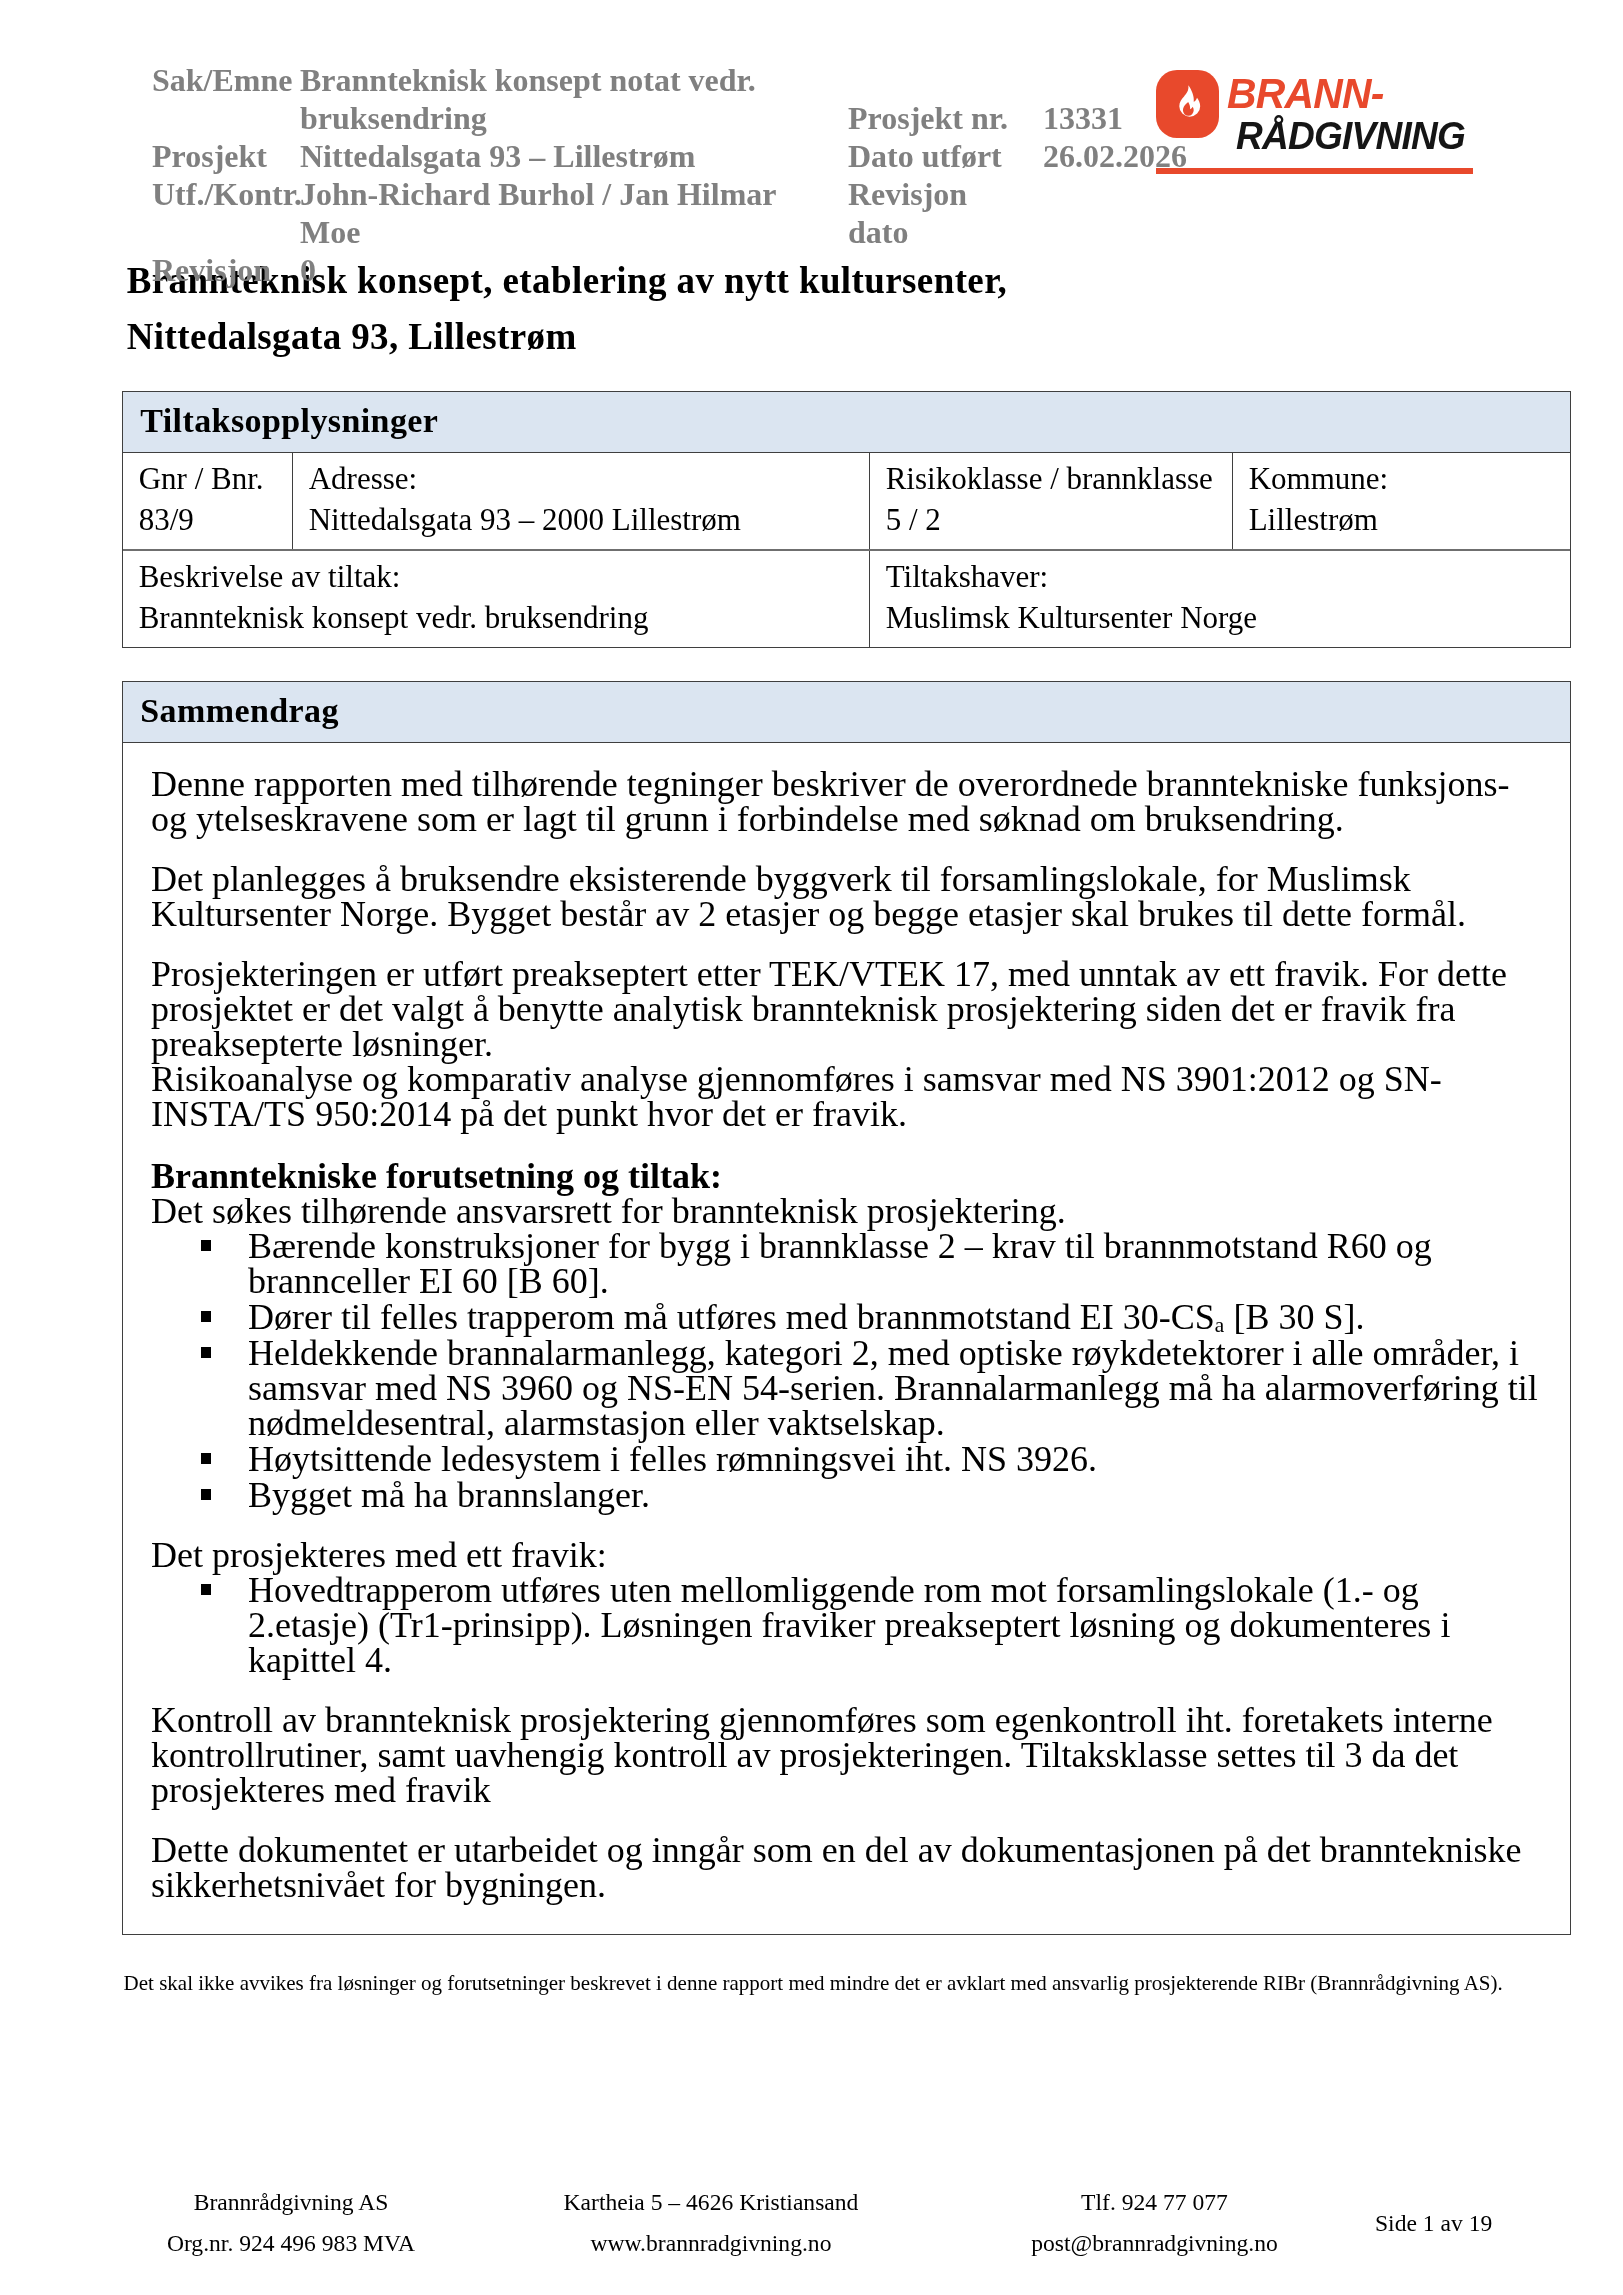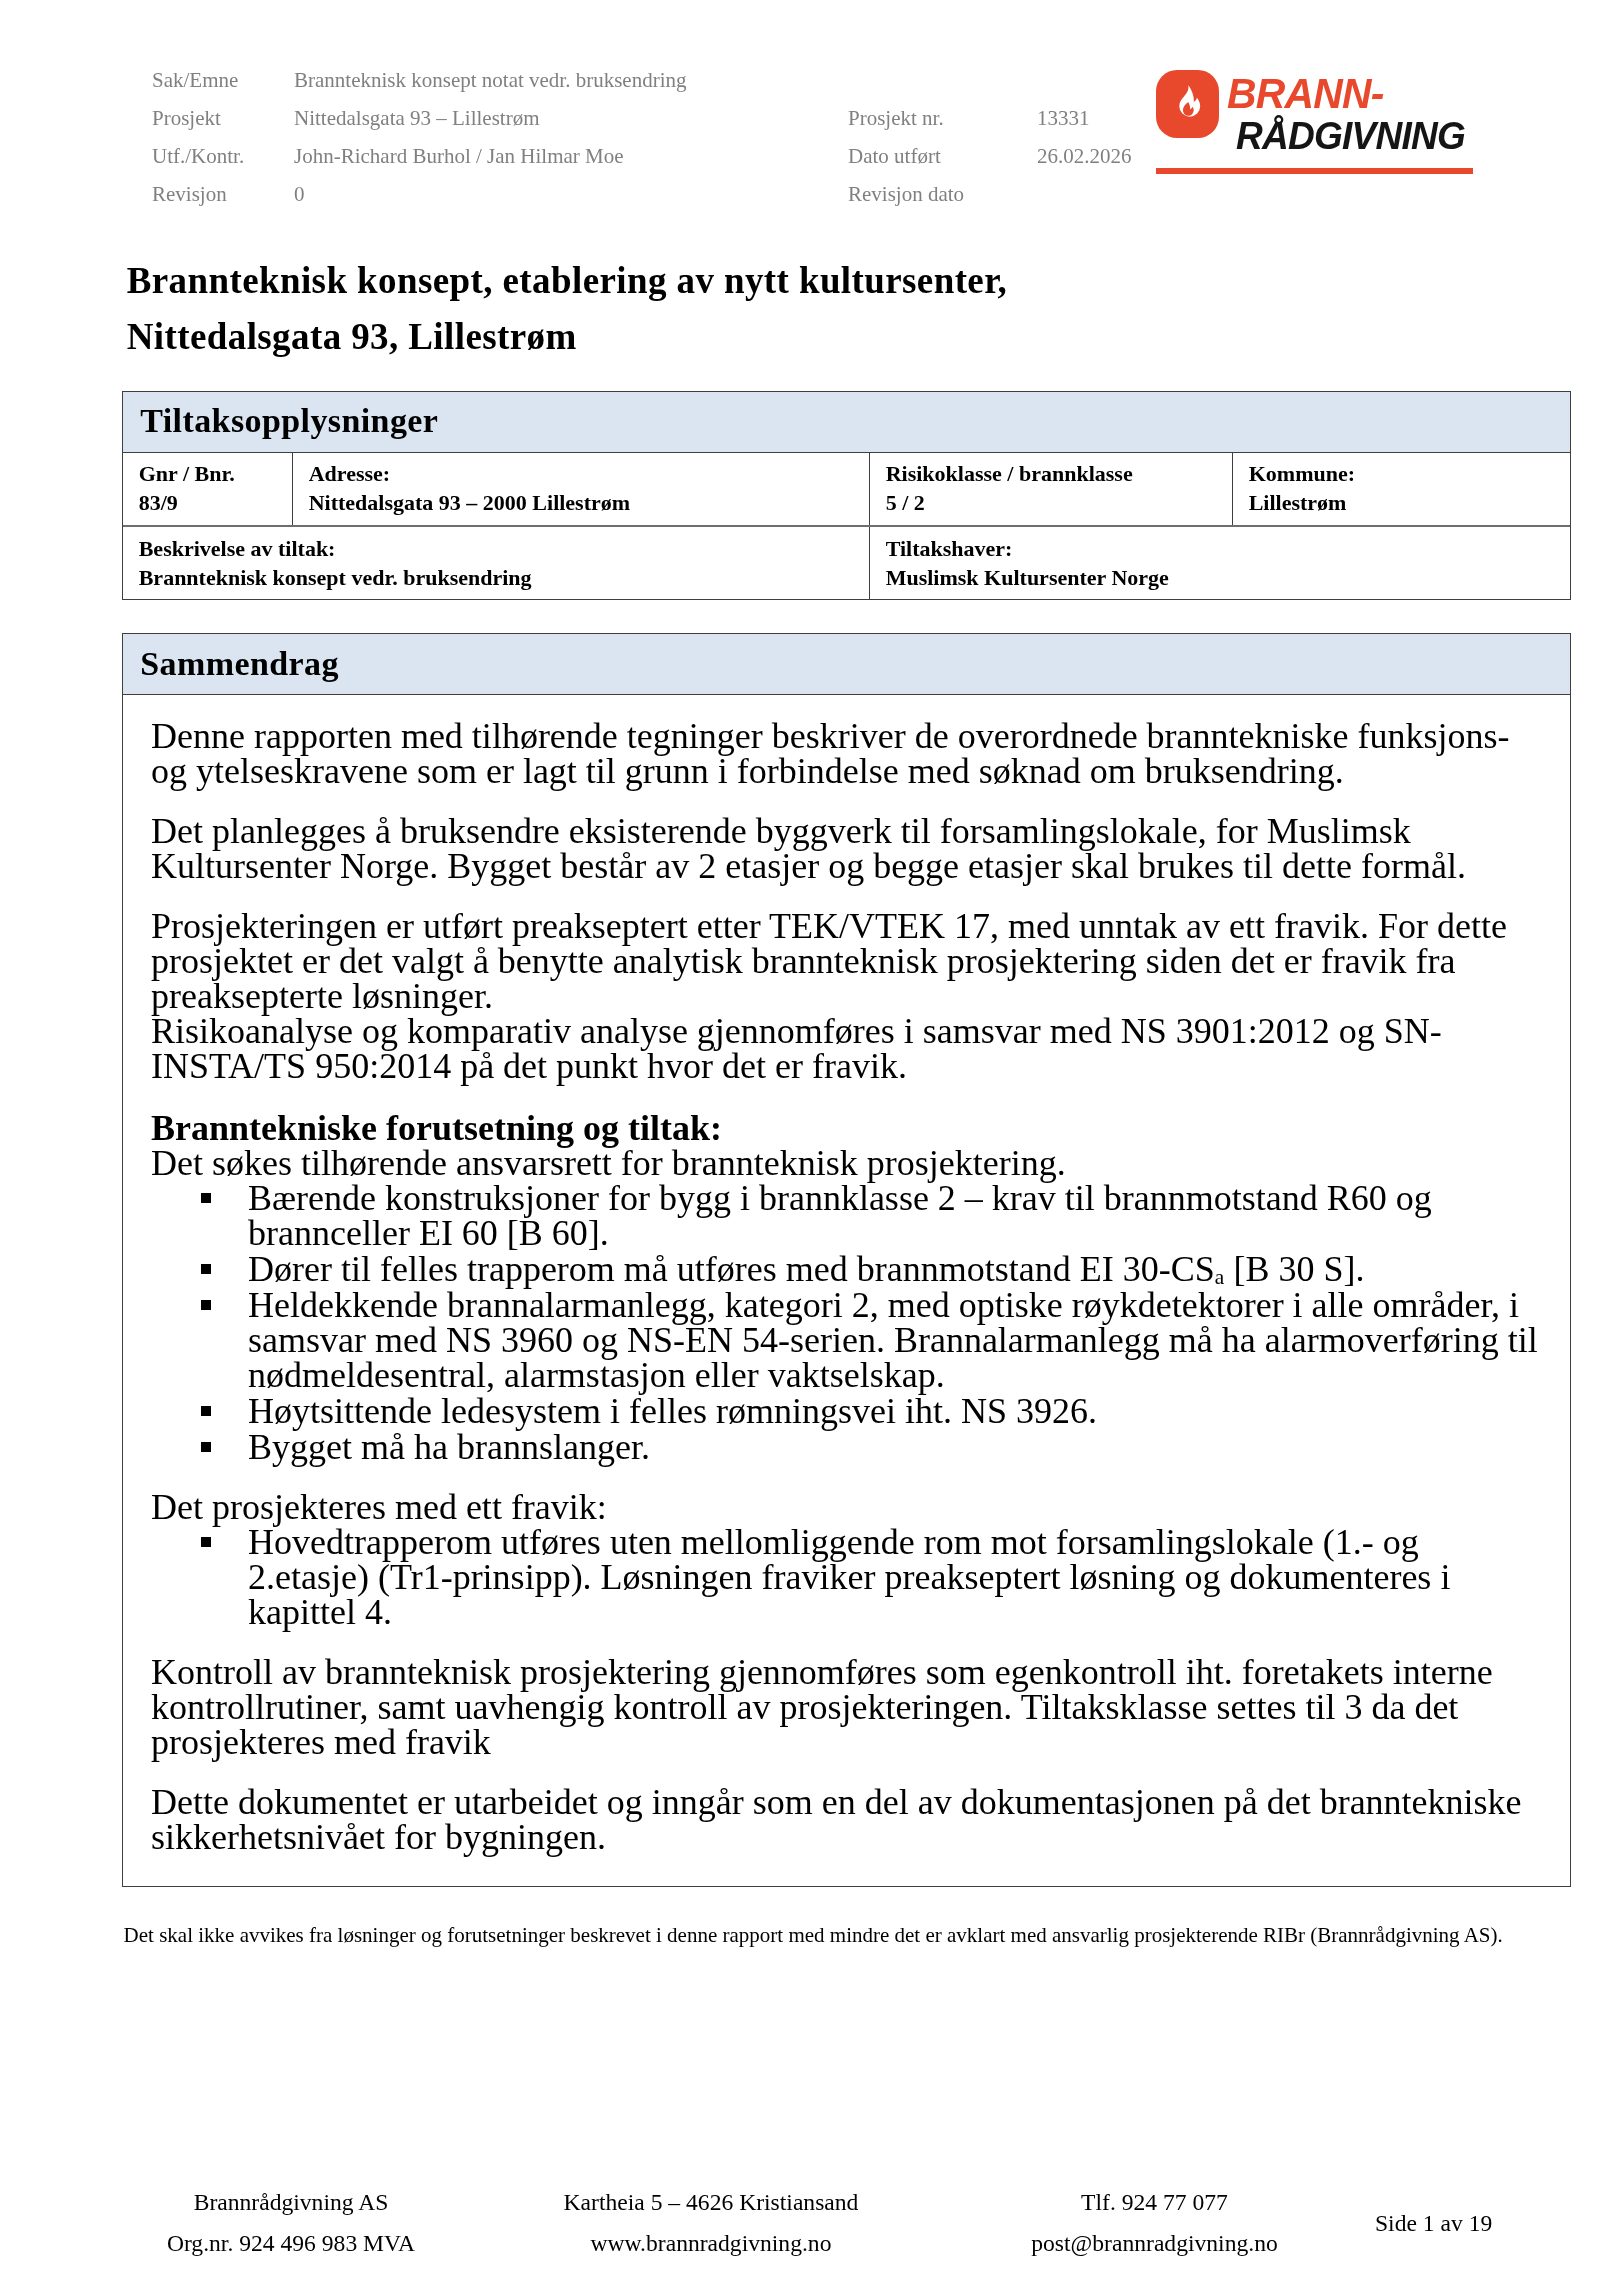--- a/index.html
+++ b/index.html
@@ -1,42 +1,42 @@
 <!DOCTYPE html>
 <html style="--accent: #e8492c; --barbg: #dbe5f1; --line: #3f3f3f; --meta: #808080;font-size:12.6px"><head>
 <meta charset="utf-8">
 <style>
   html,body{margin:0;padding:0;background:#ffffff;}
   body{width:1623px;height:2295px;font-family:"Liberation Serif","DejaVu Serif",serif;color:#000;}
   .page{position:relative;width:1623px;height:2295px;background:#fff;overflow:hidden;}
 
   
   .doc-header{position:absolute;top:61px;left:122px;right:122px;height:188px;}
-  .meta{display:grid;column-gap:2px;font-size:21px;line-height:38px;color:var(--meta,#808080);}
+  .meta{display:grid;column-gap:8px;font-size:32px;line-height:38px;color:var(--meta,#808080);font-weight:bold;}
   .meta-left{position:absolute;left:30px;top:0;grid-template-columns:140px auto;width:652px;}
   .meta-right{position:absolute;left:726px;top:38px;grid-template-columns:187px auto;width:408px;}
 
   
   .logo{position:absolute;top:-11px;right:28px;width:317px;height:133px;font-family:"Liberation Sans","DejaVu Sans",sans-serif;}
   .flame-badge{position:absolute;left:0;top:20.4px;width:63px;height:68px;background:var(--accent,#e8492c);border-radius:21px;display:flex;align-items:center;justify-content:center;}
   .flame-badge svg{width:38px;height:42px;}
   .brand-1{position:absolute;left:71px;top:19px;font-size:43px;font-weight:800;font-style:italic;color:var(--accent,#e8492c);letter-spacing:-0.8px;transform:scaleX(.95);transform-origin:left;}
   .brand-2{position:absolute;left:80px;top:64px;font-size:39px;font-weight:800;font-style:italic;color:#151515;letter-spacing:-0.8px;transform:scaleX(.95);transform-origin:left;}
   .brand-underline{position:absolute;left:0;top:118px;width:317px;height:5.5px;background:var(--accent,#e8492c);}
 
   
   .content{padding:253px 52px 0 122px;}
   .doc-title{margin:0 0 27px 4.7px;font-size:37px;font-weight:bold;line-height:1.5;white-space:pre-line;letter-spacing:0.4px;}
 
   .info-box{border:1.6px solid var(--line,#3f3f3f);margin-bottom:33px;}
   .section-bar{background:var(--barbg,#dbe5f1);border-bottom:1.6px solid var(--line,#3f3f3f);padding:10.2px 17.3px 11.8px 17.3px;font-size:34px;font-weight:bold;letter-spacing:0.4px;}
   .t-row{display:grid;}
   .t-row1{grid-template-columns:169px 577px 363px 1fr;}
   .t-row2{grid-template-columns:746px 1fr;border-top:2.4px solid #6f6f6f;}
-  .cell{padding:6.3px 6.3px 7.9px 15.7px;font-size:22px;line-height:1.32;font-weight:bold;}
+  .cell{padding:6.3px 6.3px 7.9px 15.7px;font-size:31px;line-height:1.32;}
   .cell + .cell{border-left:1.6px solid var(--line,#3f3f3f);}
 
   .summary-content{padding:23.6px 30px 31px 28px;font-size:36px;line-height:35px;}
   .blk{margin:25px 0 0 0;}
   .blk:first-child{margin-top:0;}
   .blk.tight{margin-top:0;}
   .blk.heading{margin-top:27px;font-weight:bold;}
   .blk.bullets{margin-top:0;list-style:none;padding:0;}
   .bullet{position:relative;padding-left:97px;}
   .bullet + .bullet{margin-top:1px;}

